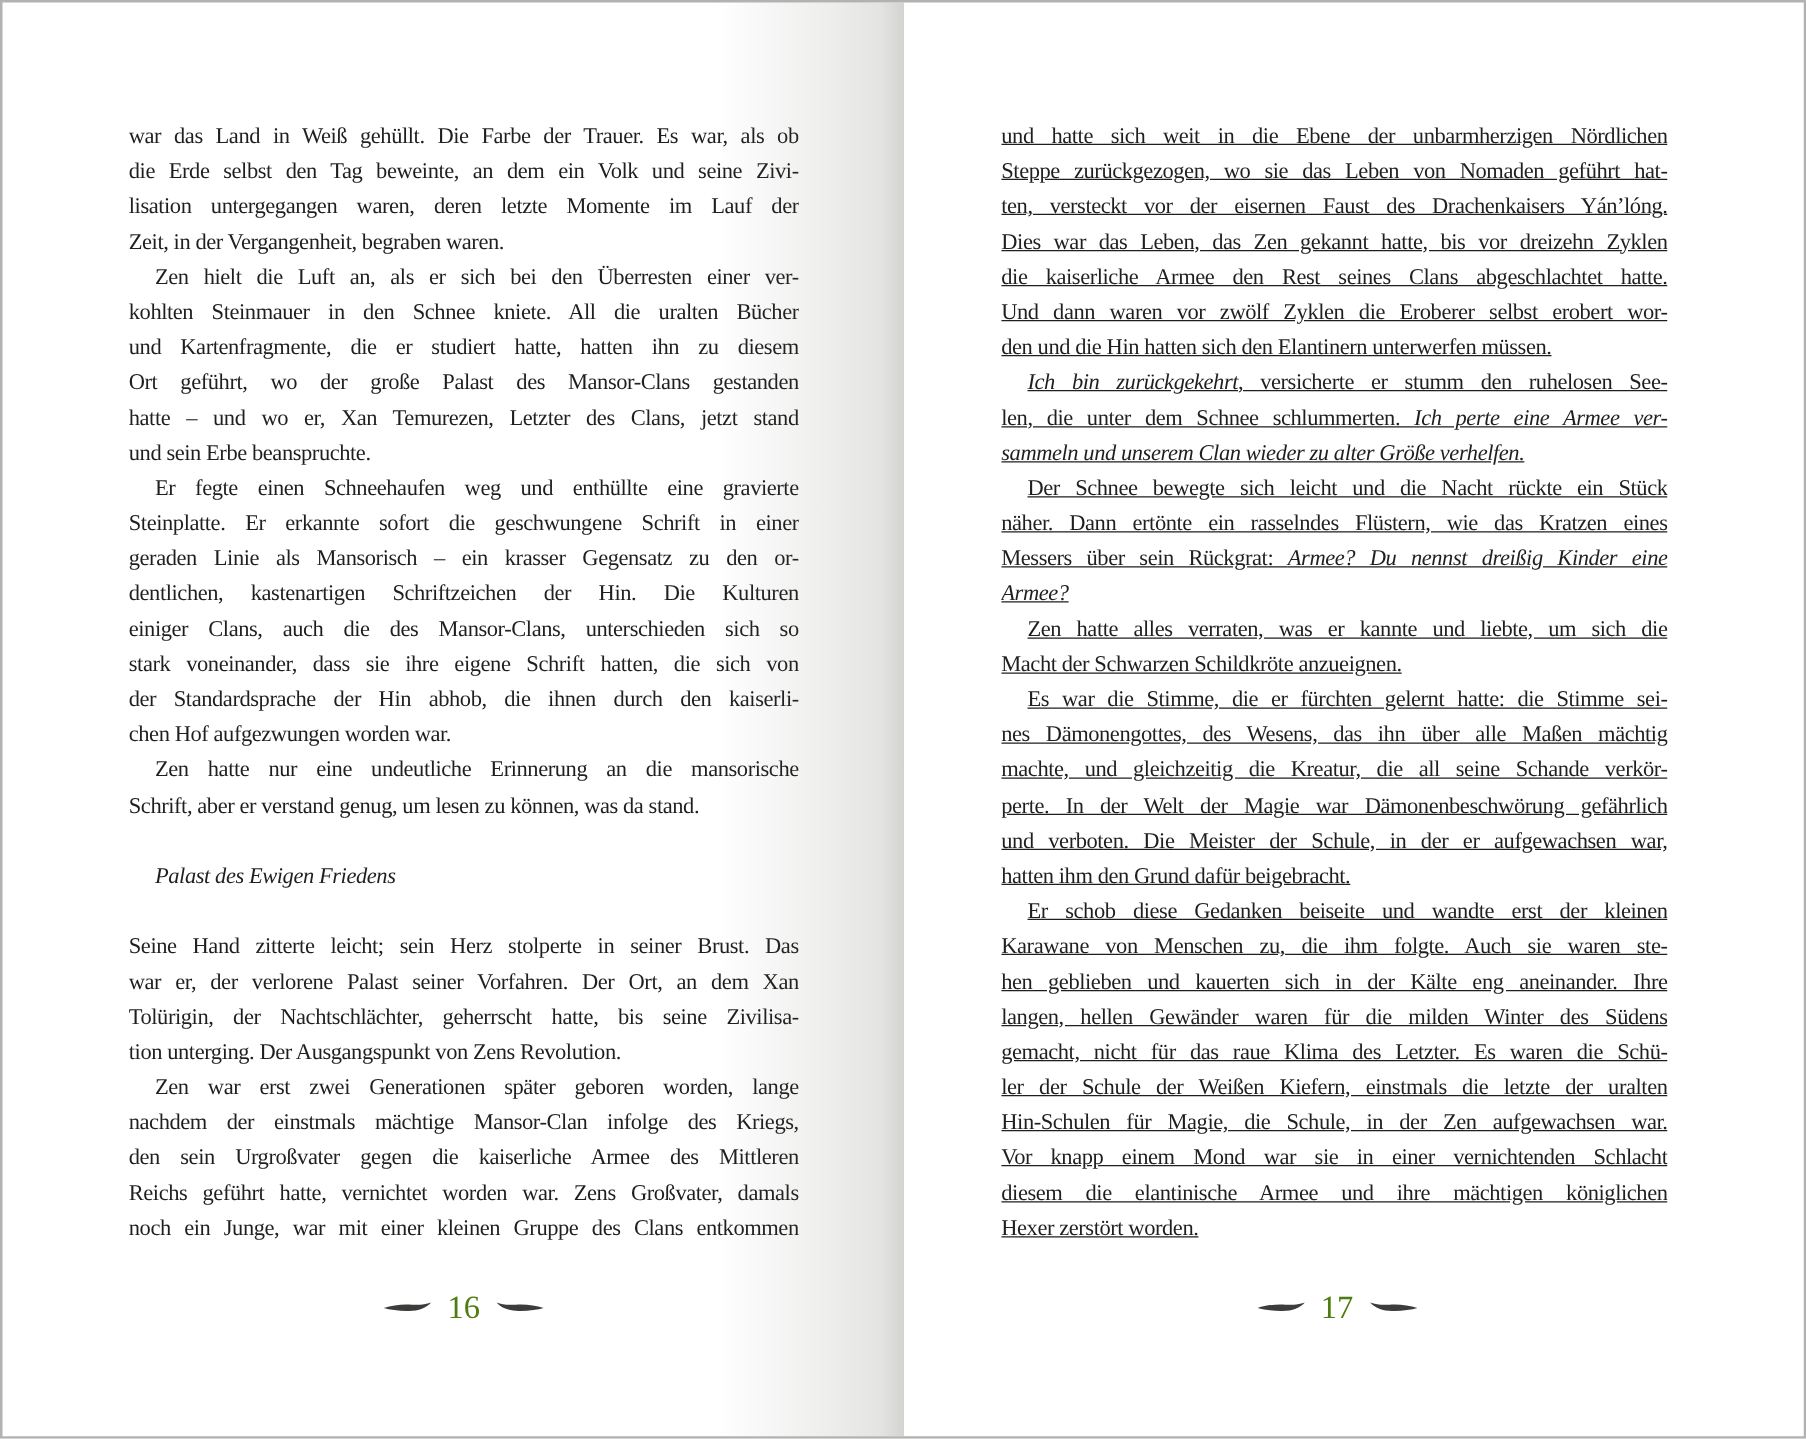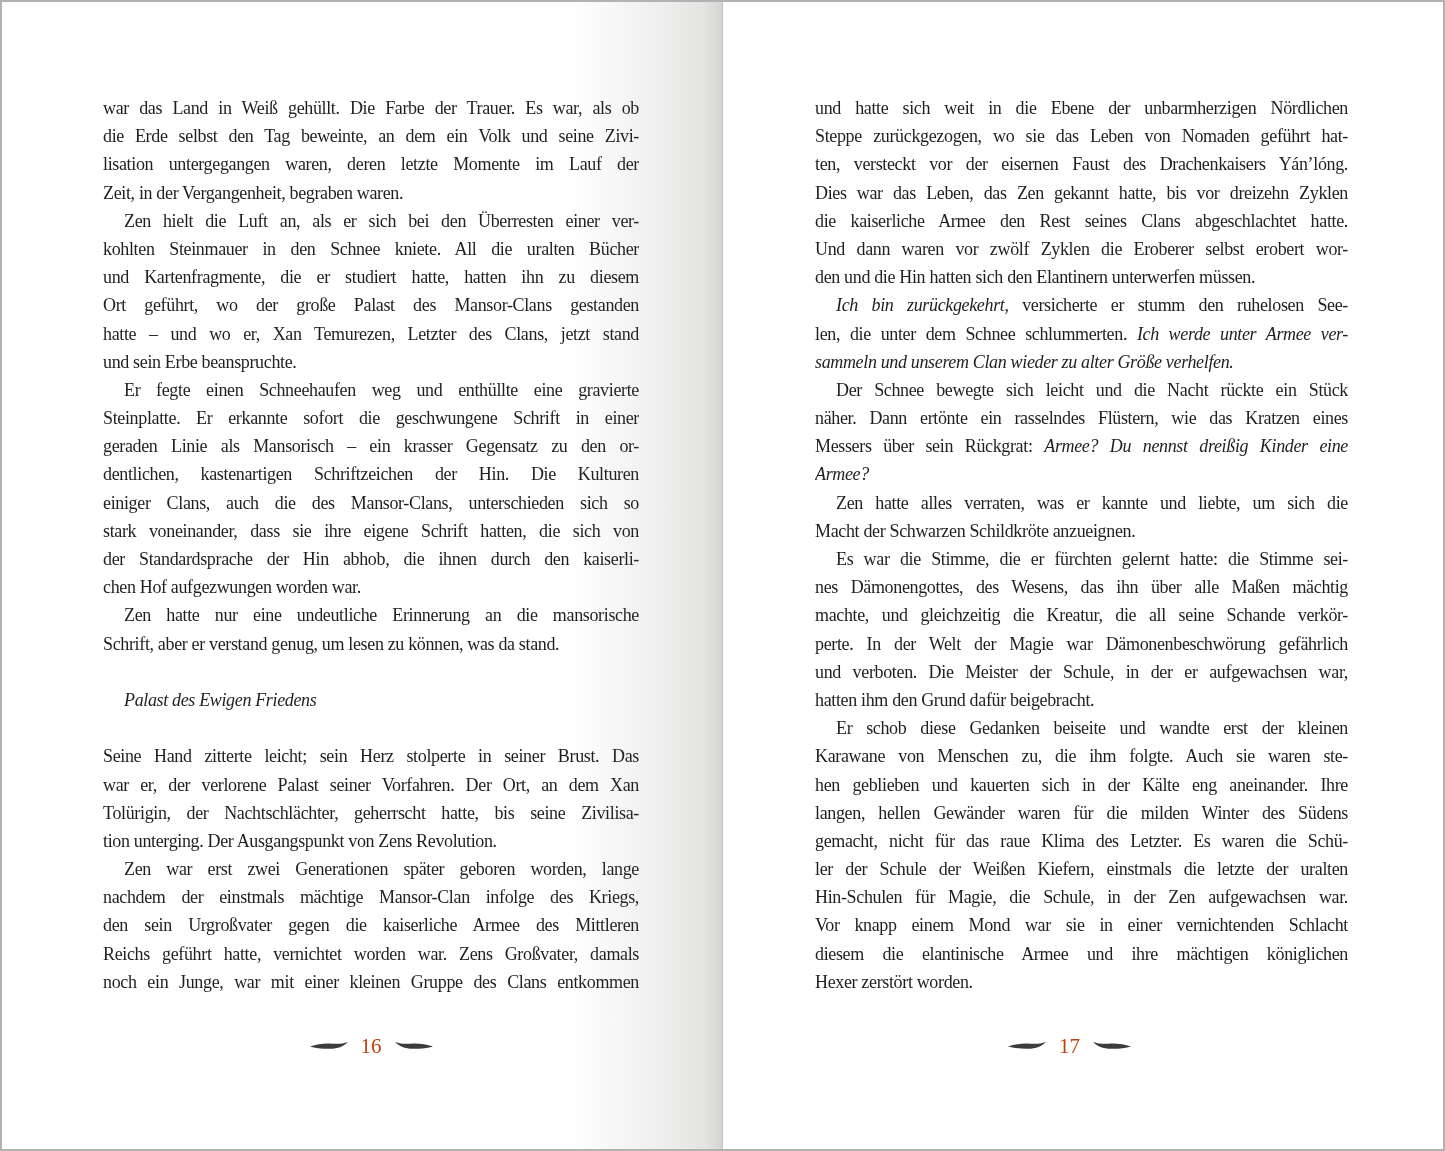--- a/index.html
+++ b/index.html
@@ -13,21 +13,21 @@
     font-family: "Liberation Serif", serif;
     color: #1f1f1f;
     overflow: hidden;
   }
   .page { position: relative; height: 100%; box-sizing: border-box; }
   .page-left  { width: 722px; }
   .page-right { width: 721px; }
 
   .text-col { position: absolute; top: 92px; }
   .page-left  .text-col { left: 101px; width: 536px; }
-  .page-right .text-col { left: 92px;  width: 533px; }
+  .page-right .text-col { left: 78px;  width: 533px; text-decoration: underline; }
 
   .para { margin: 0; }
   .para.heading { margin: 28.2px 0; }
 
   .line {
     line-height: 28.2px;
     font-size: 18px;
     letter-spacing: -0.35px;
     text-align: justify;
     text-justify: inter-word;
@@ -44,21 +44,21 @@
     position: absolute;
     top: 1028px;
     height: 32px;
     display: flex;
     align-items: center;
     justify-content: center;
     gap: 13px;
   }
   .page-left  .footer { left: 101px; width: 536px; }
   .page-right .footer { left: 80px;  width: 533px; }
-  .pnum { font-size: 21px; color: #c2410c; letter-spacing: 0; }
+  .pnum { font-size: 26px; color: #4d7c0f; letter-spacing: 0; }
   .orn { display: block; }
   .orn.flip { transform: scaleX(-1); }
 
   .gutter-shade {
     position: absolute;
     top: 0; bottom: 0; right: 0;
     width: 150px;
     background: linear-gradient(to right,
       rgba(90,88,80,0) 0%,
       rgba(90,88,80,0.10) 60%,
@@ -138,21 +138,21 @@
           <div class="line just"><span class="seg">und hatte sich weit in die Ebene der unbarmherzigen Nördlichen</span></div>
           <div class="line just"><span class="seg">Steppe zurückgezogen, wo sie das Leben von Nomaden geführt hat-</span></div>
           <div class="line just"><span class="seg">ten, versteckt vor der eisernen Faust des Drachenkaisers Yán’lóng.</span></div>
           <div class="line just"><span class="seg">Dies war das Leben, das Zen gekannt hatte, bis vor dreizehn Zyklen</span></div>
           <div class="line just"><span class="seg">die kaiserliche Armee den Rest seines Clans abgeschlachtet hatte.</span></div>
           <div class="line just"><span class="seg">Und dann waren vor zwölf Zyklen die Eroberer selbst erobert wor-</span></div>
           <div class="line"><span class="seg">den und die Hin hatten sich den Elantinern unterwerfen müssen.</span></div>
         </div>
         <div class="para">
           <div class="line just ind"><span class="seg it">Ich bin zurückgekehrt</span><span class="seg">, versicherte er stumm den ruhelosen See-</span></div>
-          <div class="line just"><span class="seg">len, die unter dem Schnee schlummerten. </span><span class="seg it">Ich werde unter Armee ver-</span></div>
+          <div class="line just"><span class="seg">len, die unter dem Schnee schlummerten. </span><span class="seg it">Ich perte eine Armee ver-</span></div>
           <div class="line"><span class="seg it">sammeln und unserem Clan wieder zu alter Größe verhelfen.</span></div>
         </div>
         <div class="para">
           <div class="line just ind"><span class="seg">Der Schnee bewegte sich leicht und die Nacht rückte ein Stück</span></div>
           <div class="line just"><span class="seg">näher. Dann ertönte ein rasselndes Flüstern, wie das Kratzen eines</span></div>
           <div class="line just"><span class="seg">Messers über sein Rückgrat: </span><span class="seg it">Armee? Du nennst dreißig Kinder eine</span></div>
           <div class="line"><span class="seg it">Armee?</span></div>
         </div>
         <div class="para">
           <div class="line just ind"><span class="seg">Zen hatte alles verraten, was er kannte und liebte, um sich die</span></div>

